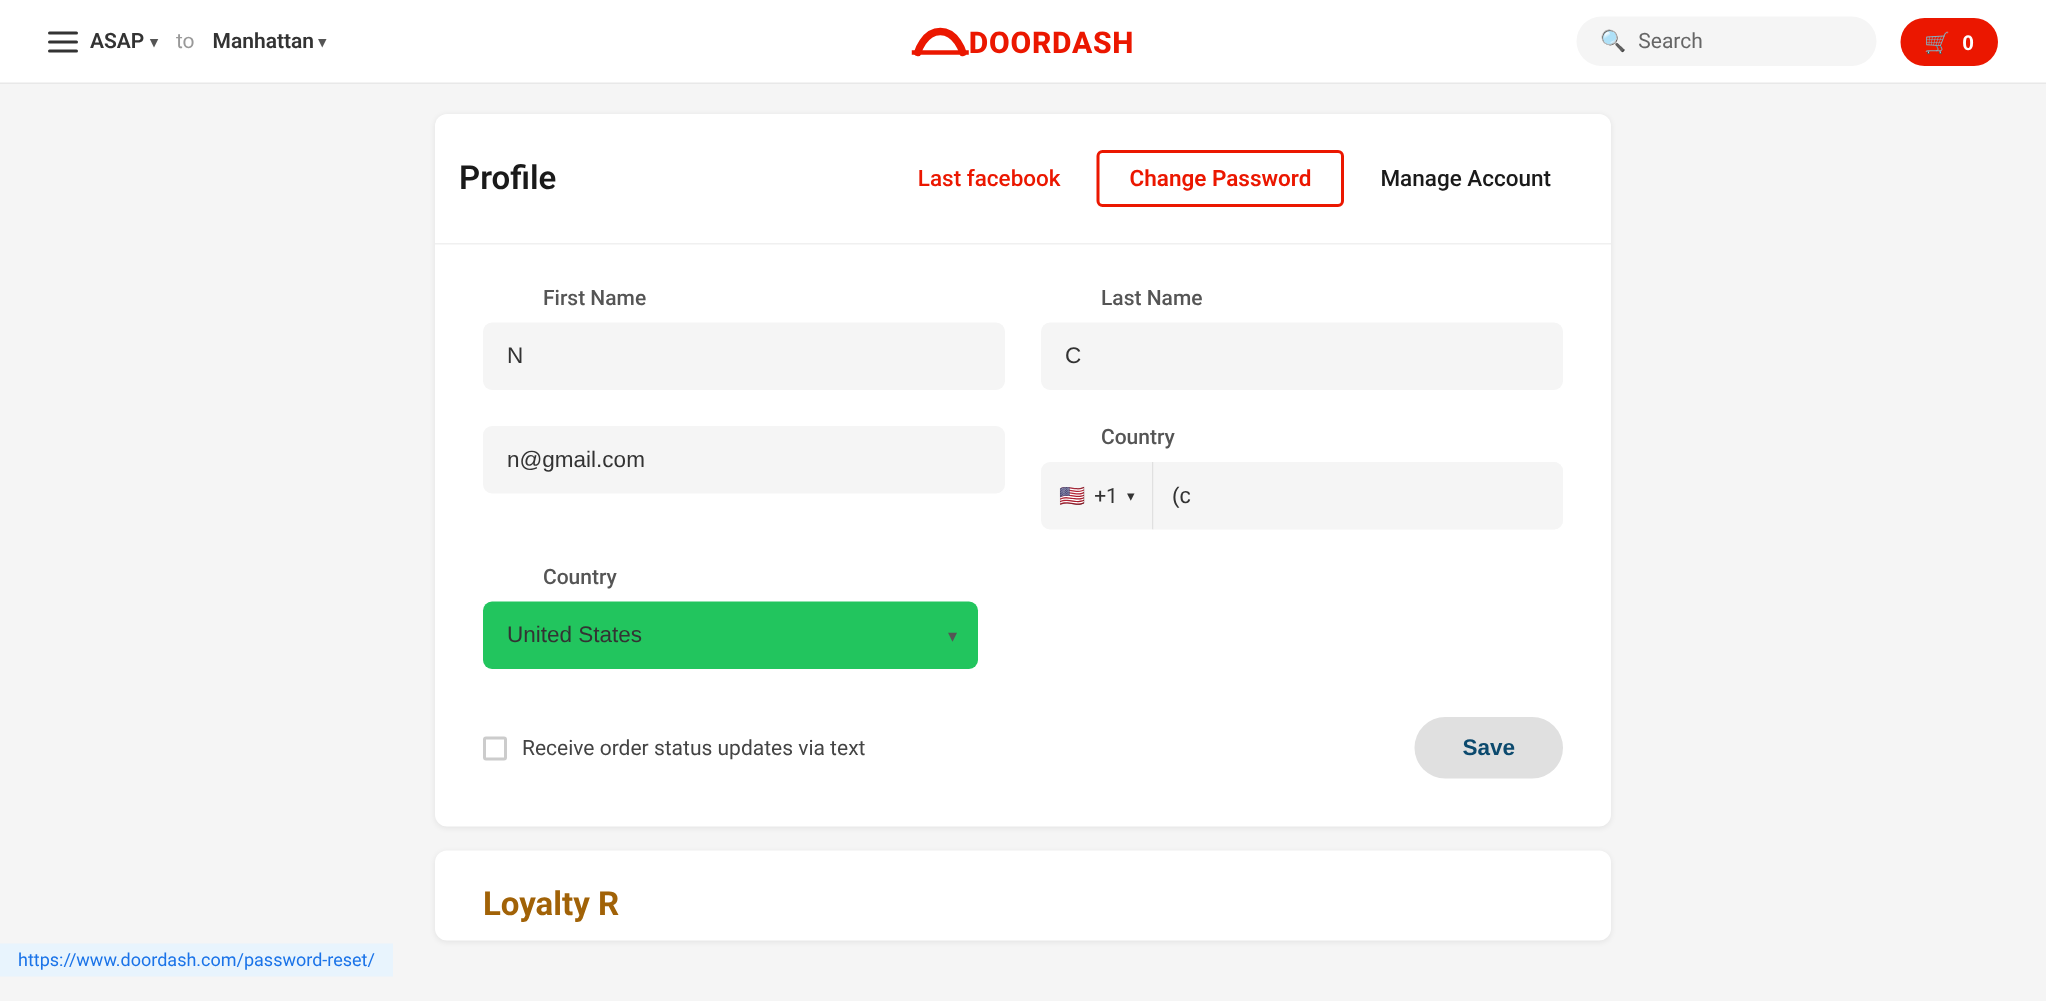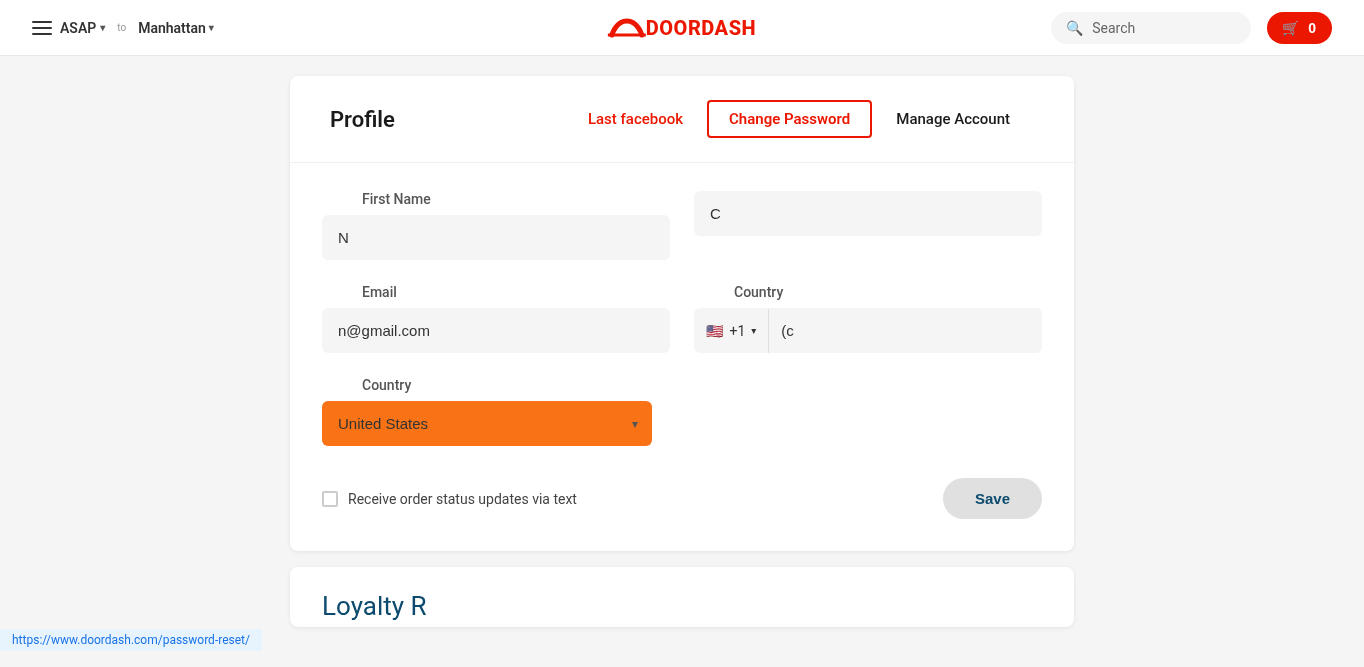--- a/index.html
+++ b/index.html
@@ -42,21 +42,21 @@
     .nav-asap {
       display: flex;
       align-items: center;
       gap: 4px;
       cursor: pointer;
       font-size: 14px;
       font-weight: 600;
       color: #333;
     }
     .nav-to {
-      font-size: 10px;
+      font-size: 14px;
       color: #999;
       margin: 0 4px;
     }
     .nav-location {
       display: flex;
       align-items: center;
       gap: 3px;
       font-size: 14px;
       font-weight: 600;
       cursor: pointer;
@@ -124,21 +124,21 @@
     .profile-card {
       background: #fff;
       border-radius: 8px;
       padding: 0;
       margin-bottom: 16px;
       box-shadow: 0 1px 4px rgba(0,0,0,0.08);
     }
     .profile-header {
       display: flex;
       align-items: center;
-      padding: 24px 40px;
+      padding: 24px 16px;
       border-bottom: 1px solid #f0f0f0;
       gap: 12px;
     }
     .profile-title {
       font-size: 22px;
       font-weight: 600;
       color: #1a1a1a;
       flex: 0 0 auto;
     }
     .profile-tabs {
@@ -231,21 +231,21 @@
       color: #333;
       outline: none;
       flex: 1;
     }
     .country-select-wrapper {
       position: relative;
       width: 100%;
     }
     .country-select {
       width: 100%;
-      background: #f97316;
+      background: #22c55e;
       border: none;
       border-radius: 6px;
       padding: 14px 40px 14px 16px;
       font-size: 15px;
       color: #333;
       outline: none;
       appearance: none;
       cursor: pointer;
     }
     .select-chevron {
@@ -300,23 +300,23 @@
     
     .loyalty-card {
       background: #fff;
       border-radius: 8px;
       padding: 24px 32px;
       box-shadow: 0 1px 4px rgba(0,0,0,0.08);
       height: 60px;
       overflow: hidden;
     }
     .loyalty-title {
-      font-size: 26px;
-      font-weight: 400;
-      color: #0c4a6e;
+      font-size: 22px;
+      font-weight: 700;
+      color: #a16207;
     }
 
     
     .status-bar {
       position: fixed;
       bottom: 16px;
       left: 0;
       background: #e8f4fd;
       padding: 4px 12px;
       font-size: 12px;
@@ -387,27 +387,27 @@
     </div>
 
     <div class="profile-form">
 
       <div class="form-row">
         <div class="form-group">
           <label class="form-label">First Name</label>
           <input type="text" class="form-input" value="N" style="">
         </div>
         <div class="form-group">
+          <label class="form-label">Last Name</label>
           <input type="text" class="form-input" value="C" style="">
         </div>
       </div>
 
       <div class="form-row">
         <div class="form-group">
-          <label class="form-label">Email</label>
           <input type="email" class="form-input" value="n@gmail.com" style="">
         </div>
         <div class="form-group">
           <label class="form-label">Country</label>
           <div class="country-phone-group">
             <div class="country-code">
               <span>🇺🇸</span>
               <span>+1</span>
               <span style="font-size:10px;">▾</span>
             </div>

